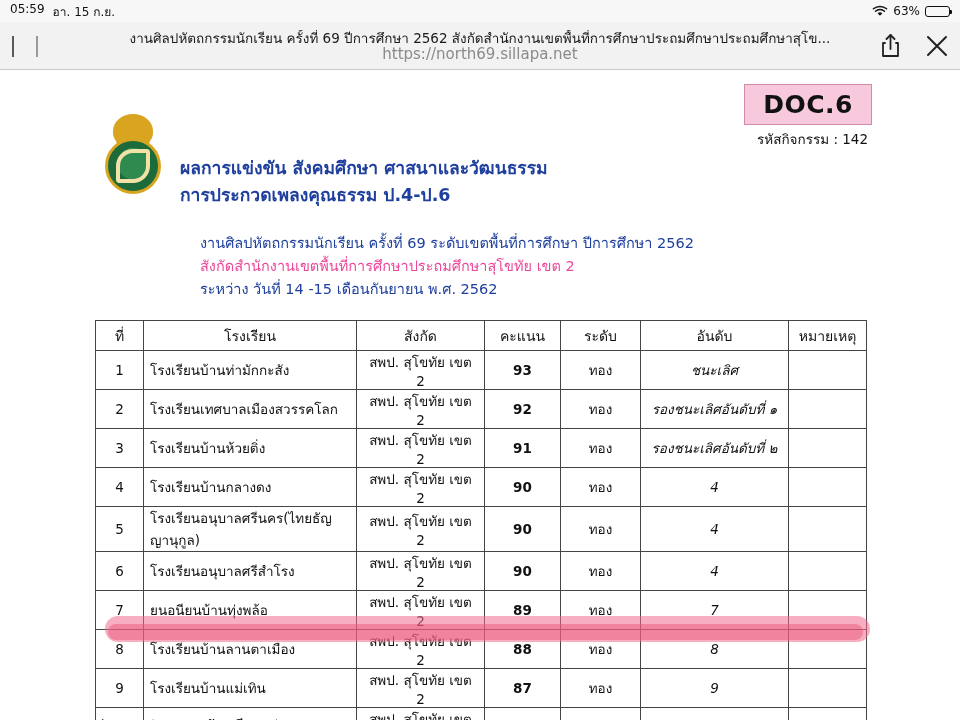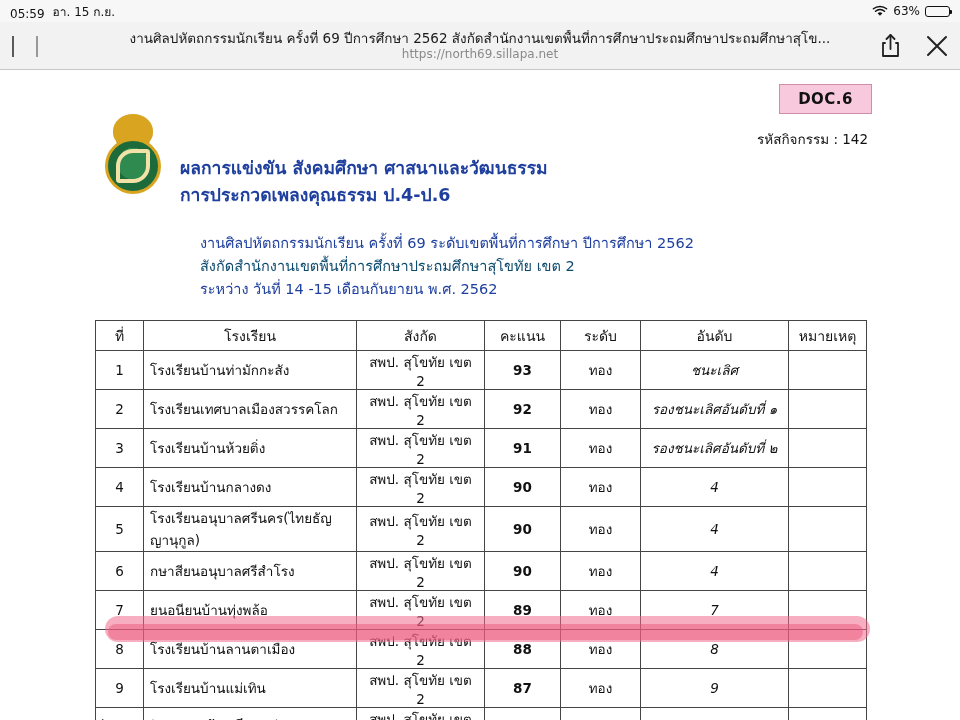--- a/index.html
+++ b/index.html
@@ -21,21 +21,21 @@
     display: flex;
     align-items: center;
     justify-content: space-between;
     padding: 0 10px;
     font-size: 12px;
     color: #111;
     box-sizing: border-box;
   }
   .status-left {
     display: flex;
-    align-items: flex-end;
+    align-items: flex-start;
     gap: 8px;
     white-space: nowrap;
   }
   .status-right {
     display: flex;
     align-items: center;
     gap: 5px;
     white-space: nowrap;
   }
   .wifi-icon svg { display: block; }
@@ -100,21 +100,21 @@
   }
   .addr-title {
     font-size: 13.5px;
     color: #1a1a1a;
     white-space: nowrap;
     overflow: hidden;
     text-overflow: ellipsis;
     line-height: 17px;
   }
   .addr-url {
-    font-size: 12px;
+    font-size: 15px;
     color: #8a8a8a;
     line-height: 15px;
     white-space: nowrap;
   }
   .right-btns {
     display: flex;
     align-items: center;
     gap: 26px;
     width: 110px;
     justify-content: flex-end;
@@ -130,21 +130,21 @@
   }
 
   .doc-badge {
     position: absolute;
     right: 88px;
     top: 14px;
     background: #f8c8dc;
     border: 1px solid #d08ca8;
     padding: 5px 18px;
     font-weight: bold;
-    font-size: 15px;
+    font-size: 25px;
     color: #111;
     letter-spacing: .5px;
   }
   .activity-code {
     position: absolute;
     right: 92px;
     top: 58px;
     font-size: 13.5px;
     color: #111;
   }
@@ -218,21 +218,21 @@
   }
   .hdr-title2 {
     position: absolute;
     left: 180px;
     top: 111px;
     font-size: 17.5px;
     font-weight: bold;
     color: #1e3f9e;
   }
   .sub1 { position: absolute; left: 200px; top: 161px; font-size: 14.5px; color: #1e3f9e; text-align: center; }
-  .sub2 { position: absolute; left: 200px; top: 184px; font-size: 14.5px; color: #0c4a6e; }
+  .sub2 { position: absolute; left: 200px; top: 184px; font-size: 14.5px; color: #ec4899; }
   .sub3 { position: absolute; left: 200px; top: 207px; font-size: 14.5px; color: #1e3f9e; }
 
   
   .tbl-wrap {
     position: absolute;
     left: 95px;
     top: 250px;
     width: 772px;
   }
   table.result {
@@ -426,21 +426,21 @@
             <td class="c-no">5</td>
             <td class="c-school">โรงเรียนอนุบาลศรีนคร(ไทยธัญญานุกูล)</td>
             <td class="c-affil">สพป. สุโขทัย เขต 2</td>
             <td class="c-score">90</td>
             <td class="c-level">ทอง</td>
             <td class="c-rank">4</td>
             <td class="c-note"></td>
           </tr>
           <tr>
             <td class="c-no">6</td>
-            <td class="c-school">กษาสียนอนุบาลศรีสำโรง</td>
+            <td class="c-school">โรงเรียนอนุบาลศรีสำโรง</td>
             <td class="c-affil">สพป. สุโขทัย เขต 2</td>
             <td class="c-score">90</td>
             <td class="c-level">ทอง</td>
             <td class="c-rank">4</td>
             <td class="c-note"></td>
           </tr>
           <tr>
             <td class="c-no">7</td>
             <td class="c-school">ยนอนียนบ้านทุ่งพล้อ</td>
             <td class="c-affil">สพป. สุโขทัย เขต 2</td>

